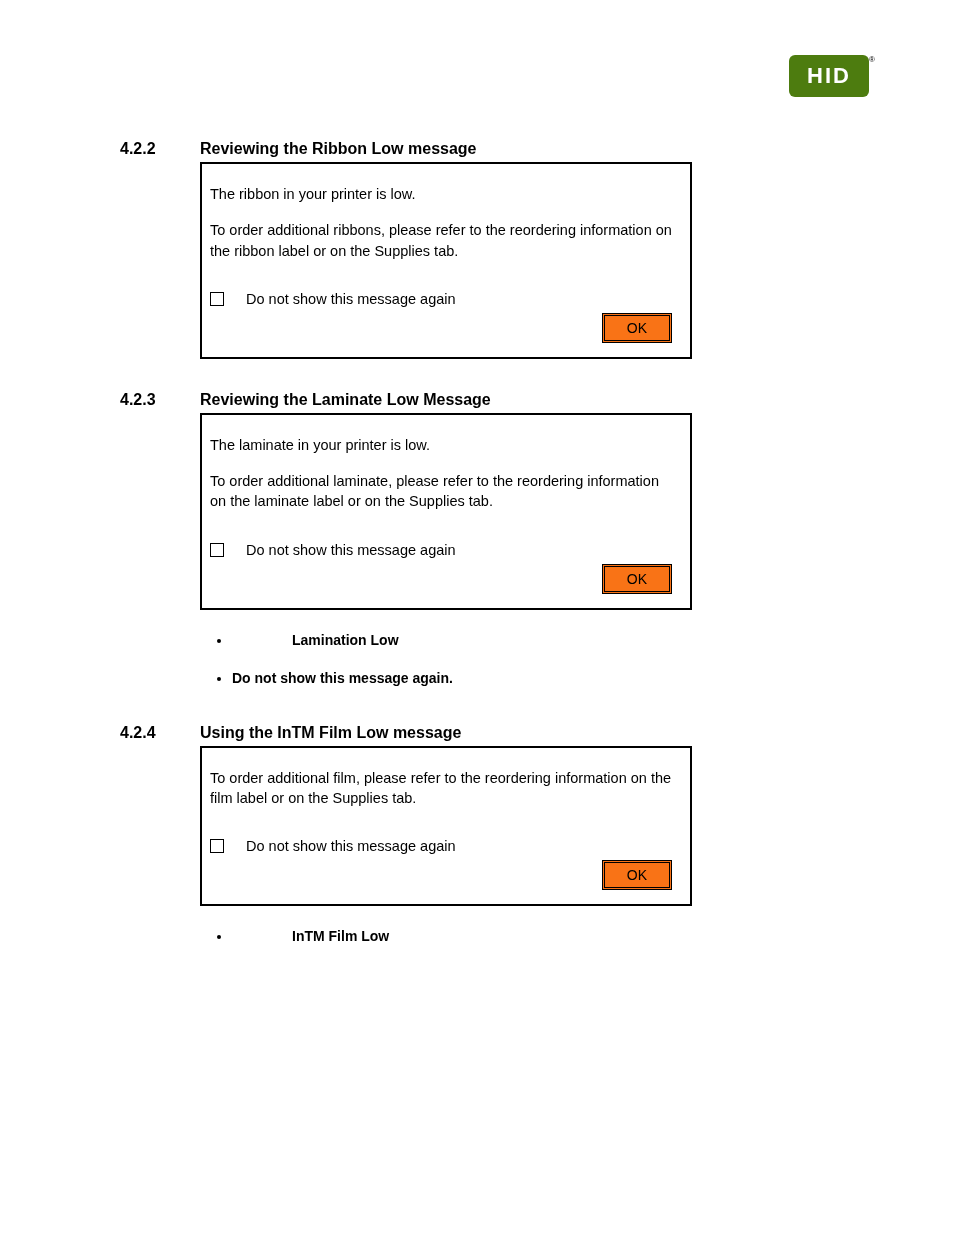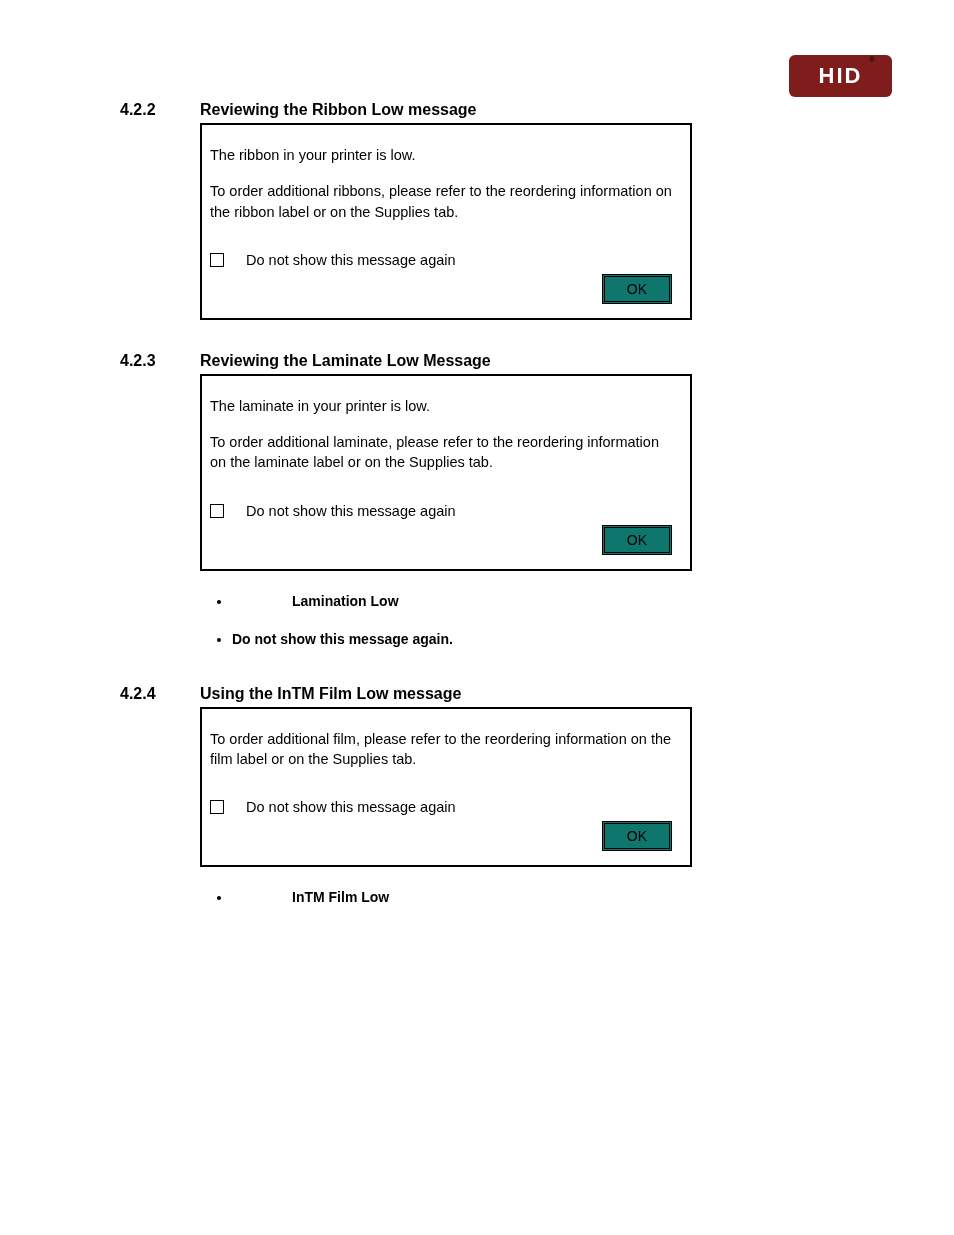--- a/index.html
+++ b/index.html
@@ -17,44 +17,44 @@
     padding: 55px 85px 60px 120px;
   }
   .logo {
     position: absolute;
     top: 55px;
     right: 85px;
     width: 80px;
     height: 42px;
   }
   .logo-box {
-    background: #7f1d1d;
+    background: #4d7c0f;
     border-radius: 6px;
-    width: 103px;
+    width: 80px;
     height: 42px;
     display: flex;
     align-items: center;
     justify-content: center;
   }
   .logo-text {
     color: #fff;
     font-weight: 900;
     font-size: 22px;
     letter-spacing: 2px;
     font-family: Arial, sans-serif;
   }
   .logo-tm {
     position: absolute;
     top: 0;
     right: -6px;
     font-size: 8px;
     color: #000;
   }
   .content {
-    margin-top: 46px;
+    margin-top: 85px;
   }
   .section {
     display: flex;
     margin-bottom: 10px;
   }
   .secnum {
     width: 80px;
     flex: none;
     font-weight: bold;
     font-size: 16px;
@@ -100,21 +100,21 @@
     flex: none;
   }
   .btn-row {
     display: flex;
     justify-content: flex-end;
   }
   .ok-btn {
     border: 3px double #000;
     padding: 4px 22px;
     font-size: 14px;
-    background: #0f766e;
+    background: #f97316;
     cursor: pointer;
   }
   ul.bullets {
     list-style: disc;
     padding-left: 32px;
     margin: 18px 0 28px 0;
   }
   ul.bullets li {
     margin-bottom: 22px;
     font-size: 14px;

